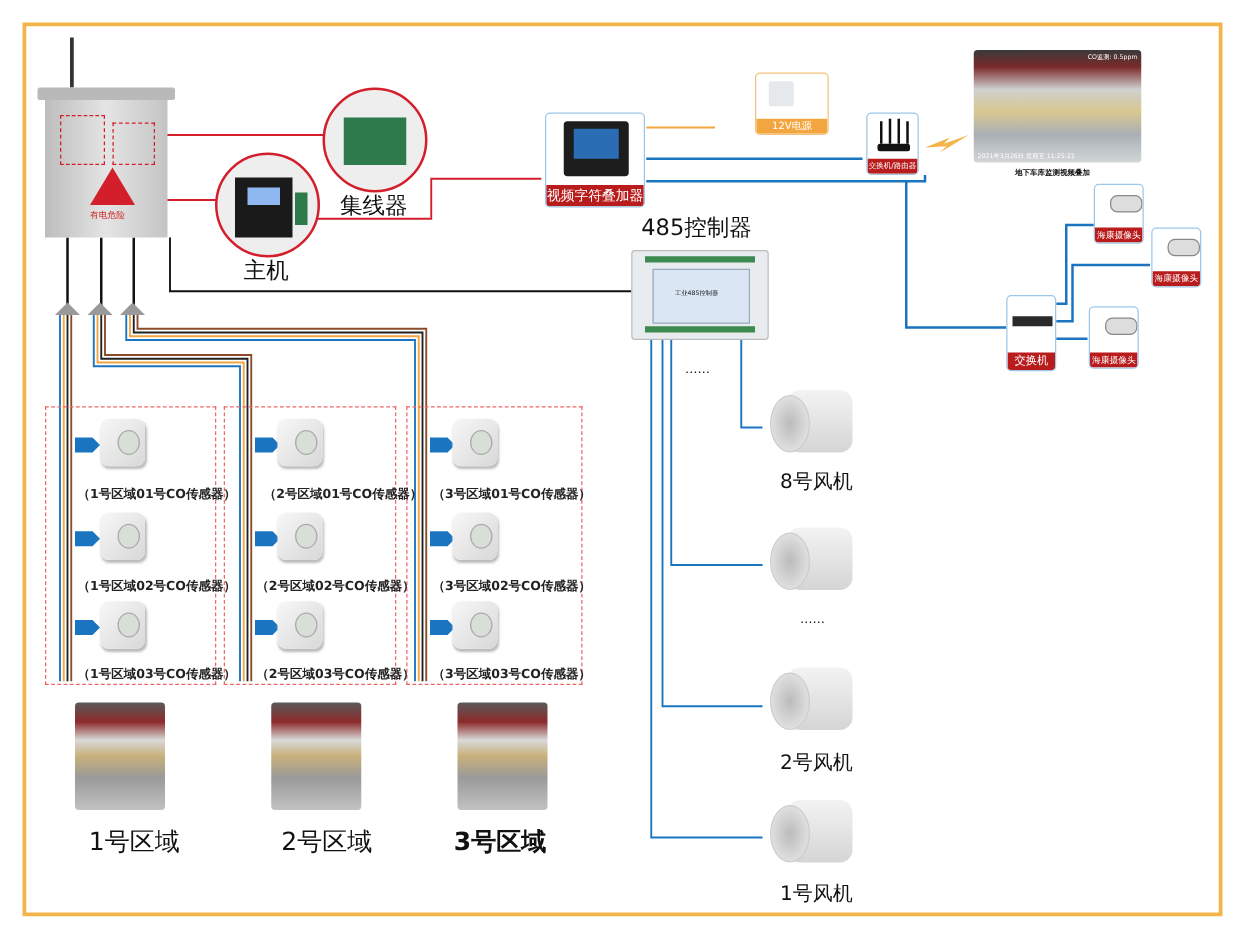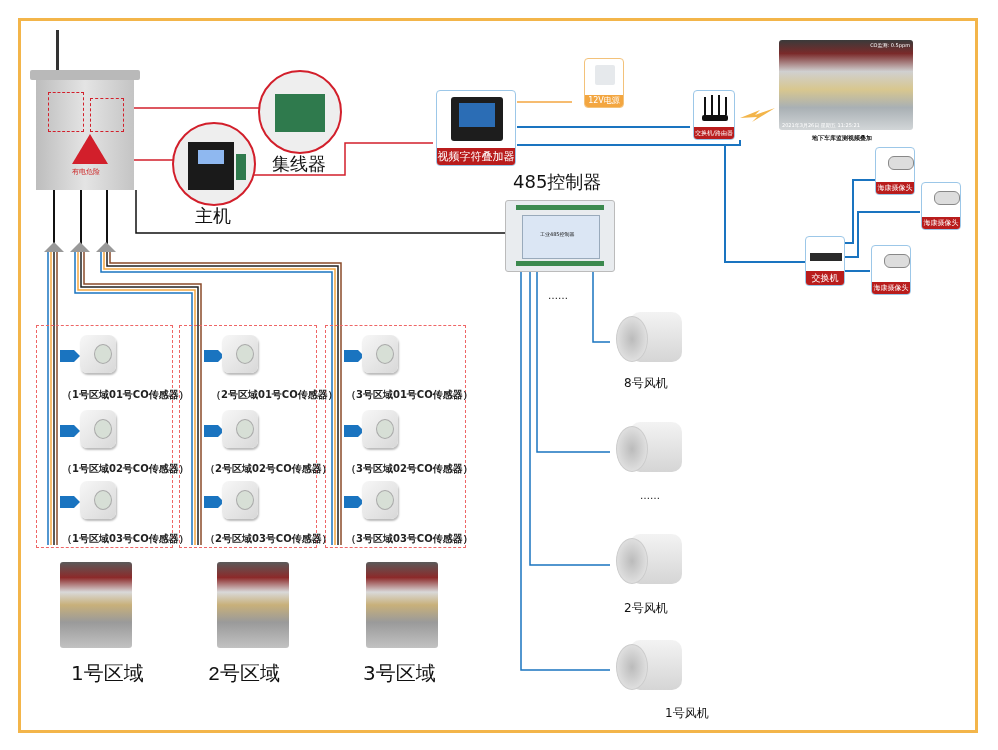--- a/index.html
+++ b/index.html
@@ -2,21 +2,21 @@
 <html><head>
 <meta charset="utf-8">
 <style>
   html,body{margin:0;padding:0;background:#fff;}
   body{width:998px;height:750px;position:relative;overflow:hidden;font-family:"DejaVu Sans",sans-serif;}
   .frame{position:absolute;left:18px;top:18px;width:960px;height:715px;border:3px solid #f3b54a;box-sizing:border-box;}
   svg.wires{position:absolute;left:0;top:0;width:998px;height:750px;}
   .abs{position:absolute;}
   .lbl{position:absolute;color:#111;white-space:nowrap;}
   .big{font-size:18px;}
-  .mid{font-size:12px;}
+  .mid{font-size:16px;}
   .small{font-size:8px;font-weight:bold;}
   .card{position:absolute;border:1px solid #9cc7e8;border-radius:4px;background:#fff;box-sizing:border-box;overflow:hidden;}
   .card .cap{position:absolute;left:0;right:0;bottom:0;background:#b91c1c;color:#fff;text-align:center;font-size:7px;line-height:12px;}
   .card.big .cap{font-size:11px;line-height:17px;}
   .zone{position:absolute;border:1px dashed #e66;box-sizing:border-box;}
   .sensor{position:absolute;width:36px;height:38px;background:linear-gradient(135deg,#f7f7f7,#d8d8d8);border-radius:7px;box-shadow:1px 2px 2px #bbb;}
   .sensor::after{content:"";position:absolute;right:4px;top:9px;width:16px;height:18px;border-radius:50%;background:#d7dfd6;border:1px solid #aaa;}
   .slabel{position:absolute;font-size:10px;font-weight:bold;color:#222;white-space:nowrap;}
   .fan{position:absolute;width:72px;height:56px;}
   .photo{position:absolute;background:linear-gradient(180deg,#5a5a5a 0%,#8c2a2a 18%,#d9d9d9 35%,#c8b07a 50%,#9a9a9a 70%,#c2c2c2 100%);border-radius:3px;}
@@ -116,41 +116,41 @@
   <div class="abs" style="left:62px;top:30px;width:10px;height:26px;background:#2f7a4d;"></div>
 </div>
 <div class="lbl big" style="left:195px;top:204px;">主机</div>
 
 <div class="card big" style="left:436px;top:90px;width:80px;height:76px;">
   <div class="abs" style="left:14px;top:6px;width:52px;height:44px;background:#1d1d1d;border-radius:3px;"></div>
   <div class="abs" style="left:22px;top:12px;width:36px;height:24px;background:#2b6db5;"></div>
   <div class="cap">视频字符叠加器</div>
 </div>
 
-<div class="card" style="left:584px;top:58px;width:40px;height:50px;border-color:#f3c27a;">
+<div class="card" style="left:604px;top:58px;width:59px;height:50px;border-color:#f3c27a;">
   <div class="abs" style="left:10px;top:6px;width:20px;height:20px;background:#e6e9ec;border-radius:2px;"></div>
   <div class="cap" style="background:#f3a640;font-size:8px;">12V电源</div>
 </div>
 
 <div class="card" style="left:693px;top:90px;width:42px;height:50px;">
   <div class="abs" style="left:8px;top:24px;width:26px;height:6px;background:#111;border-radius:2px;"></div>
   <div class="abs" style="left:10px;top:6px;width:2px;height:18px;background:#111;"></div>
   <div class="abs" style="left:17px;top:4px;width:2px;height:20px;background:#111;"></div>
   <div class="abs" style="left:24px;top:4px;width:2px;height:20px;background:#111;"></div>
   <div class="abs" style="left:31px;top:6px;width:2px;height:18px;background:#111;"></div>
   <div class="cap" style="font-size:6px;">交换机/路由器</div>
 </div>
 
 <div class="photo" style="left:779px;top:40px;width:134px;height:90px;background:linear-gradient(180deg,#3a3a3a 0%,#7a2a2a 15%,#d0d0d0 35%,#d8c78f 55%,#a9b0b4 75%,#d2d6d8 100%);">
   <div class="lbl" style="right:3px;top:2px;font-size:5px;color:#fff;">CO监测: 0.5ppm</div>
   <div class="lbl" style="left:3px;bottom:2px;font-size:5px;color:#fff;">2021年3月26日 星期五 11:25:21</div>
 </div>
 <div class="lbl small" style="left:812px;top:134px;font-size:6px;">地下车库监测视频叠加</div>
 
-<div class="card big" style="left:805px;top:236px;width:40px;height:50px;padding-left:28px;">
+<div class="card big" style="left:805px;top:236px;width:40px;height:61px;padding-left:28px;">
   <div class="abs" style="left:4px;top:16px;width:32px;height:8px;background:#2a2a2a;"></div>
   <div class="cap" style="font-size:9px;line-height:14px;">交换机</div>
 </div>
 
 <div class="card" style="left:875px;top:147px;width:40px;height:48px;">
   <div class="abs" style="left:12px;top:8px;width:24px;height:12px;background:#ddd;border-radius:6px;border:1px solid #888;"></div>
   <div class="cap">海康摄像头</div>
 </div>
 <div class="card" style="left:921px;top:182px;width:40px;height:48px;">
   <div class="abs" style="left:12px;top:8px;width:24px;height:12px;background:#ddd;border-radius:6px;border:1px solid #888;"></div>
@@ -191,22 +191,22 @@
 <div class="slabel" style="left:205px;top:462px;text-align:center;">（2号区域02号CO传感器）</div>
 <div class="slabel" style="left:205px;top:532px;">（2号区域03号CO传感器）</div>
 <div class="slabel" style="left:346px;top:388px;">（3号区域01号CO传感器）</div>
 <div class="slabel" style="left:346px;top:462px;">（3号区域02号CO传感器）</div>
 <div class="slabel" style="left:346px;top:532px;">（3号区域03号CO传感器）</div>
 
 <div class="photo" style="left:60px;top:562px;width:72px;height:86px;"></div>
 <div class="photo" style="left:217px;top:562px;width:72px;height:86px;"></div>
 <div class="photo" style="left:366px;top:562px;width:72px;height:86px;"></div>
 <div class="lbl big" style="left:71px;top:660px;font-size:20px;text-align:right;">1号区域</div>
-<div class="lbl big" style="left:208px;top:660px;font-size:20px;font-family:Liberation Mono, monospace;">2号区域</div>
-<div class="lbl big" style="left:363px;top:660px;font-size:20px;">3号区域</div>
+<div class="lbl big" style="left:225px;top:660px;font-size:20px;">2号区域</div>
+<div class="lbl big" style="left:363px;top:660px;font-size:20px;font-weight:bold;">3号区域</div>
 
 <div class="fan" style="left:614px;top:310px;">
   <div class="abs" style="left:16px;top:2px;width:52px;height:50px;background:linear-gradient(180deg,#f3f3f3,#d5d5d5);border-radius:10px;"></div>
   <div class="abs" style="left:2px;top:6px;width:30px;height:44px;border-radius:50%;background:radial-gradient(#bbb,#eee);border:1px solid #ccc;"></div>
 </div>
 <div class="lbl mid" style="left:624px;top:375px;">8号风机</div>
 
 <div class="fan" style="left:614px;top:420px;">
   <div class="abs" style="left:16px;top:2px;width:52px;height:50px;background:linear-gradient(180deg,#f3f3f3,#d5d5d5);border-radius:10px;"></div>
   <div class="abs" style="left:2px;top:6px;width:30px;height:44px;border-radius:50%;background:radial-gradient(#bbb,#eee);border:1px solid #ccc;"></div>
@@ -216,13 +216,13 @@
 <div class="fan" style="left:614px;top:532px;">
   <div class="abs" style="left:16px;top:2px;width:52px;height:50px;background:linear-gradient(180deg,#f3f3f3,#d5d5d5);border-radius:10px;"></div>
   <div class="abs" style="left:2px;top:6px;width:30px;height:44px;border-radius:50%;background:radial-gradient(#bbb,#eee);border:1px solid #ccc;"></div>
 </div>
 <div class="lbl mid" style="left:624px;top:600px;">2号风机</div>
 
 <div class="fan" style="left:614px;top:638px;">
   <div class="abs" style="left:16px;top:2px;width:52px;height:50px;background:linear-gradient(180deg,#f3f3f3,#d5d5d5);border-radius:10px;"></div>
   <div class="abs" style="left:2px;top:6px;width:30px;height:44px;border-radius:50%;background:radial-gradient(#bbb,#eee);border:1px solid #ccc;"></div>
 </div>
-<div class="lbl mid" style="left:624px;top:705px;margin-left:41px;">1号风机</div>
+<div class="lbl mid" style="left:624px;top:705px;">1号风机</div>
 
 </body></html>

